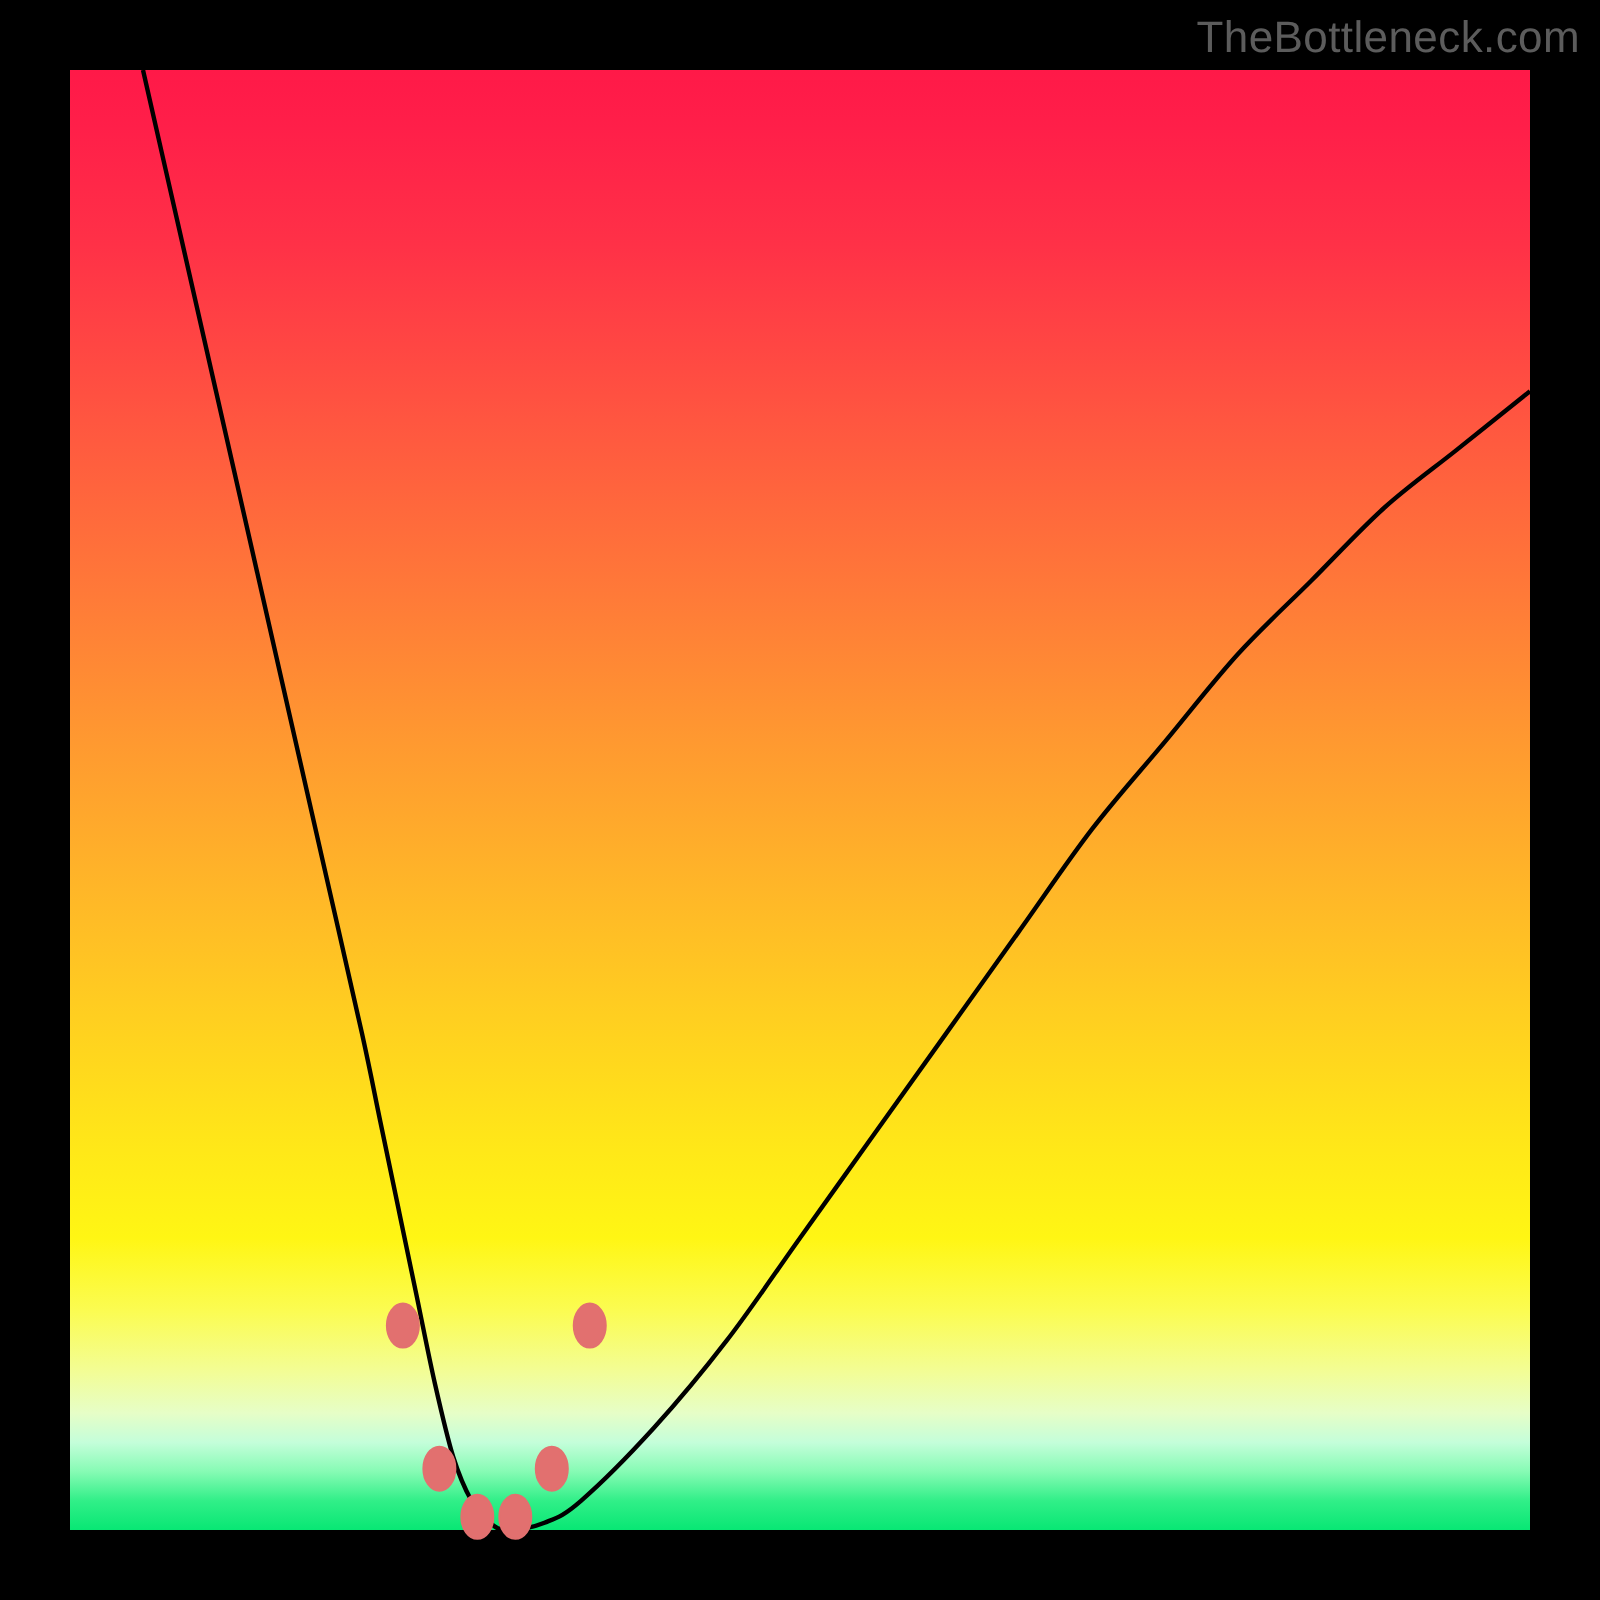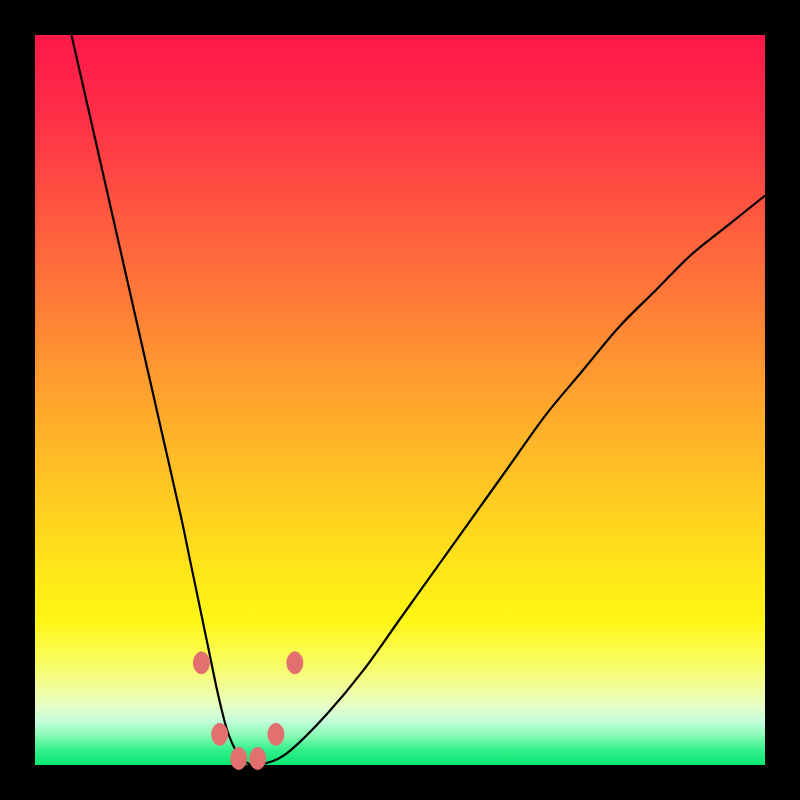--- a/index.html
+++ b/index.html
@@ -60,20 +60,21 @@
     top: 0;
     width: 730px;
     height: 730px;
     overflow: visible;
   }
 </style>
 </head>
 <body>
 
 <div class="outer">
+  <div class="watermark">TheBottleneck.com</div>
   <div class="plot">
     <svg class="curve" viewBox="0 0 730 730">
       <path id="curve-path" fill="none" stroke="#000000" stroke-width="2.2" d="M 36.5 0 C 39.541666666666664 13.383333333333326, 48.666666666666664 53.53333333333329, 54.75 80.29999999999995 C 60.833333333333336 107.06666666666662, 66.91666666666667 133.83333333333334, 73 160.60000000000002 C 79.08333333333333 187.3666666666667, 85.16666666666667 214.13333333333333, 91.25 240.89999999999998 C 97.33333333333333 267.66666666666663, 103.41666666666667 294.43333333333334, 109.5 321.2 C 115.58333333333333 347.96666666666664, 121.66666666666666 374.73333333333335, 127.74999999999999 401.5 C 133.83333333333331 428.26666666666665, 141.4375 461.1166666666666, 146 481.79999999999995 C 150.5625 502.4833333333333, 152.08333333333334 511, 155.125 525.6 C 158.16666666666666 540.2, 161.20833333333334 554.8, 164.25 569.4 C 167.29166666666666 584, 170.33333333333334 598.6, 173.375 613.2 C 176.41666666666666 627.8000000000001, 179.45833333333334 643.6166666666667, 182.5 657 C 185.54166666666666 670.3833333333333, 188.58333333333331 683.7666666666667, 191.625 693.5 C 194.66666666666669 703.2333333333333, 197.70833333333337 709.925, 200.75000000000003 715.4 C 203.79166666666669 720.875, 206.83333333333331 723.9166666666667, 209.87499999999997 726.35 C 212.91666666666663 728.7833333333333, 214.4375 730, 219 730 C 223.5625 730, 231.16666666666669 728.7833333333333, 237.25 726.35 C 243.33333333333331 723.9166666666667, 246.37499999999997 723.3083333333333, 255.49999999999997 715.4 C 264.625 707.4916666666667, 279.8333333333333 692.2833333333333, 292 678.9 C 304.1666666666667 665.5166666666667, 316.3333333333333 650.9166666666667, 328.5 635.1 C 340.6666666666667 619.2833333333333, 352.8333333333333 601.0333333333333, 365 584 C 377.1666666666667 566.9666666666667, 389.33333333333337 549.9333333333333, 401.50000000000006 532.9 C 413.66666666666674 515.8666666666667, 425.83333333333337 498.83333333333326, 438 481.79999999999995 C 450.16666666666663 464.76666666666665, 462.33333333333337 447.73333333333335, 474.5 430.70000000000005 C 486.66666666666663 413.66666666666674, 498.83333333333326 395.4166666666667, 510.99999999999994 379.6 C 523.1666666666666 363.78333333333336, 535.3333333333334 350.4, 547.5 335.79999999999995 C 559.6666666666666 321.19999999999993, 571.8333333333334 305.3833333333333, 584 292 C 596.1666666666666 278.6166666666667, 608.3333333333334 267.66666666666663, 620.5 255.5 C 632.6666666666666 243.33333333333334, 644.8333333333334 229.95000000000007, 657 219.00000000000006 C 669.1666666666666 208.05000000000004, 681.3333333333334 199.5333333333333, 693.5 189.79999999999995 C 705.6666666666666 180.0666666666666, 723.9166666666666 165.46666666666667, 730 160.60000000000002"></path>
       <g id="markers">
           <ellipse cx="166.44" cy="627.8" rx="8" ry="11" fill="#e2706f" stroke="#e2706f"></ellipse>
           <ellipse cx="184.69" cy="699.34" rx="8" ry="11" fill="#e2706f" stroke="#e2706f"></ellipse>
           <ellipse cx="203.67" cy="723.43" rx="8" ry="11" fill="#e2706f" stroke="#e2706f"></ellipse>
           <ellipse cx="222.65" cy="723.43" rx="8" ry="11" fill="#e2706f" stroke="#e2706f"></ellipse>
           <ellipse cx="240.9" cy="699.34" rx="8" ry="11" fill="#e2706f" stroke="#e2706f"></ellipse>
           <ellipse cx="259.88000000000005" cy="627.8" rx="8" ry="11" fill="#e2706f" stroke="#e2706f"></ellipse>

